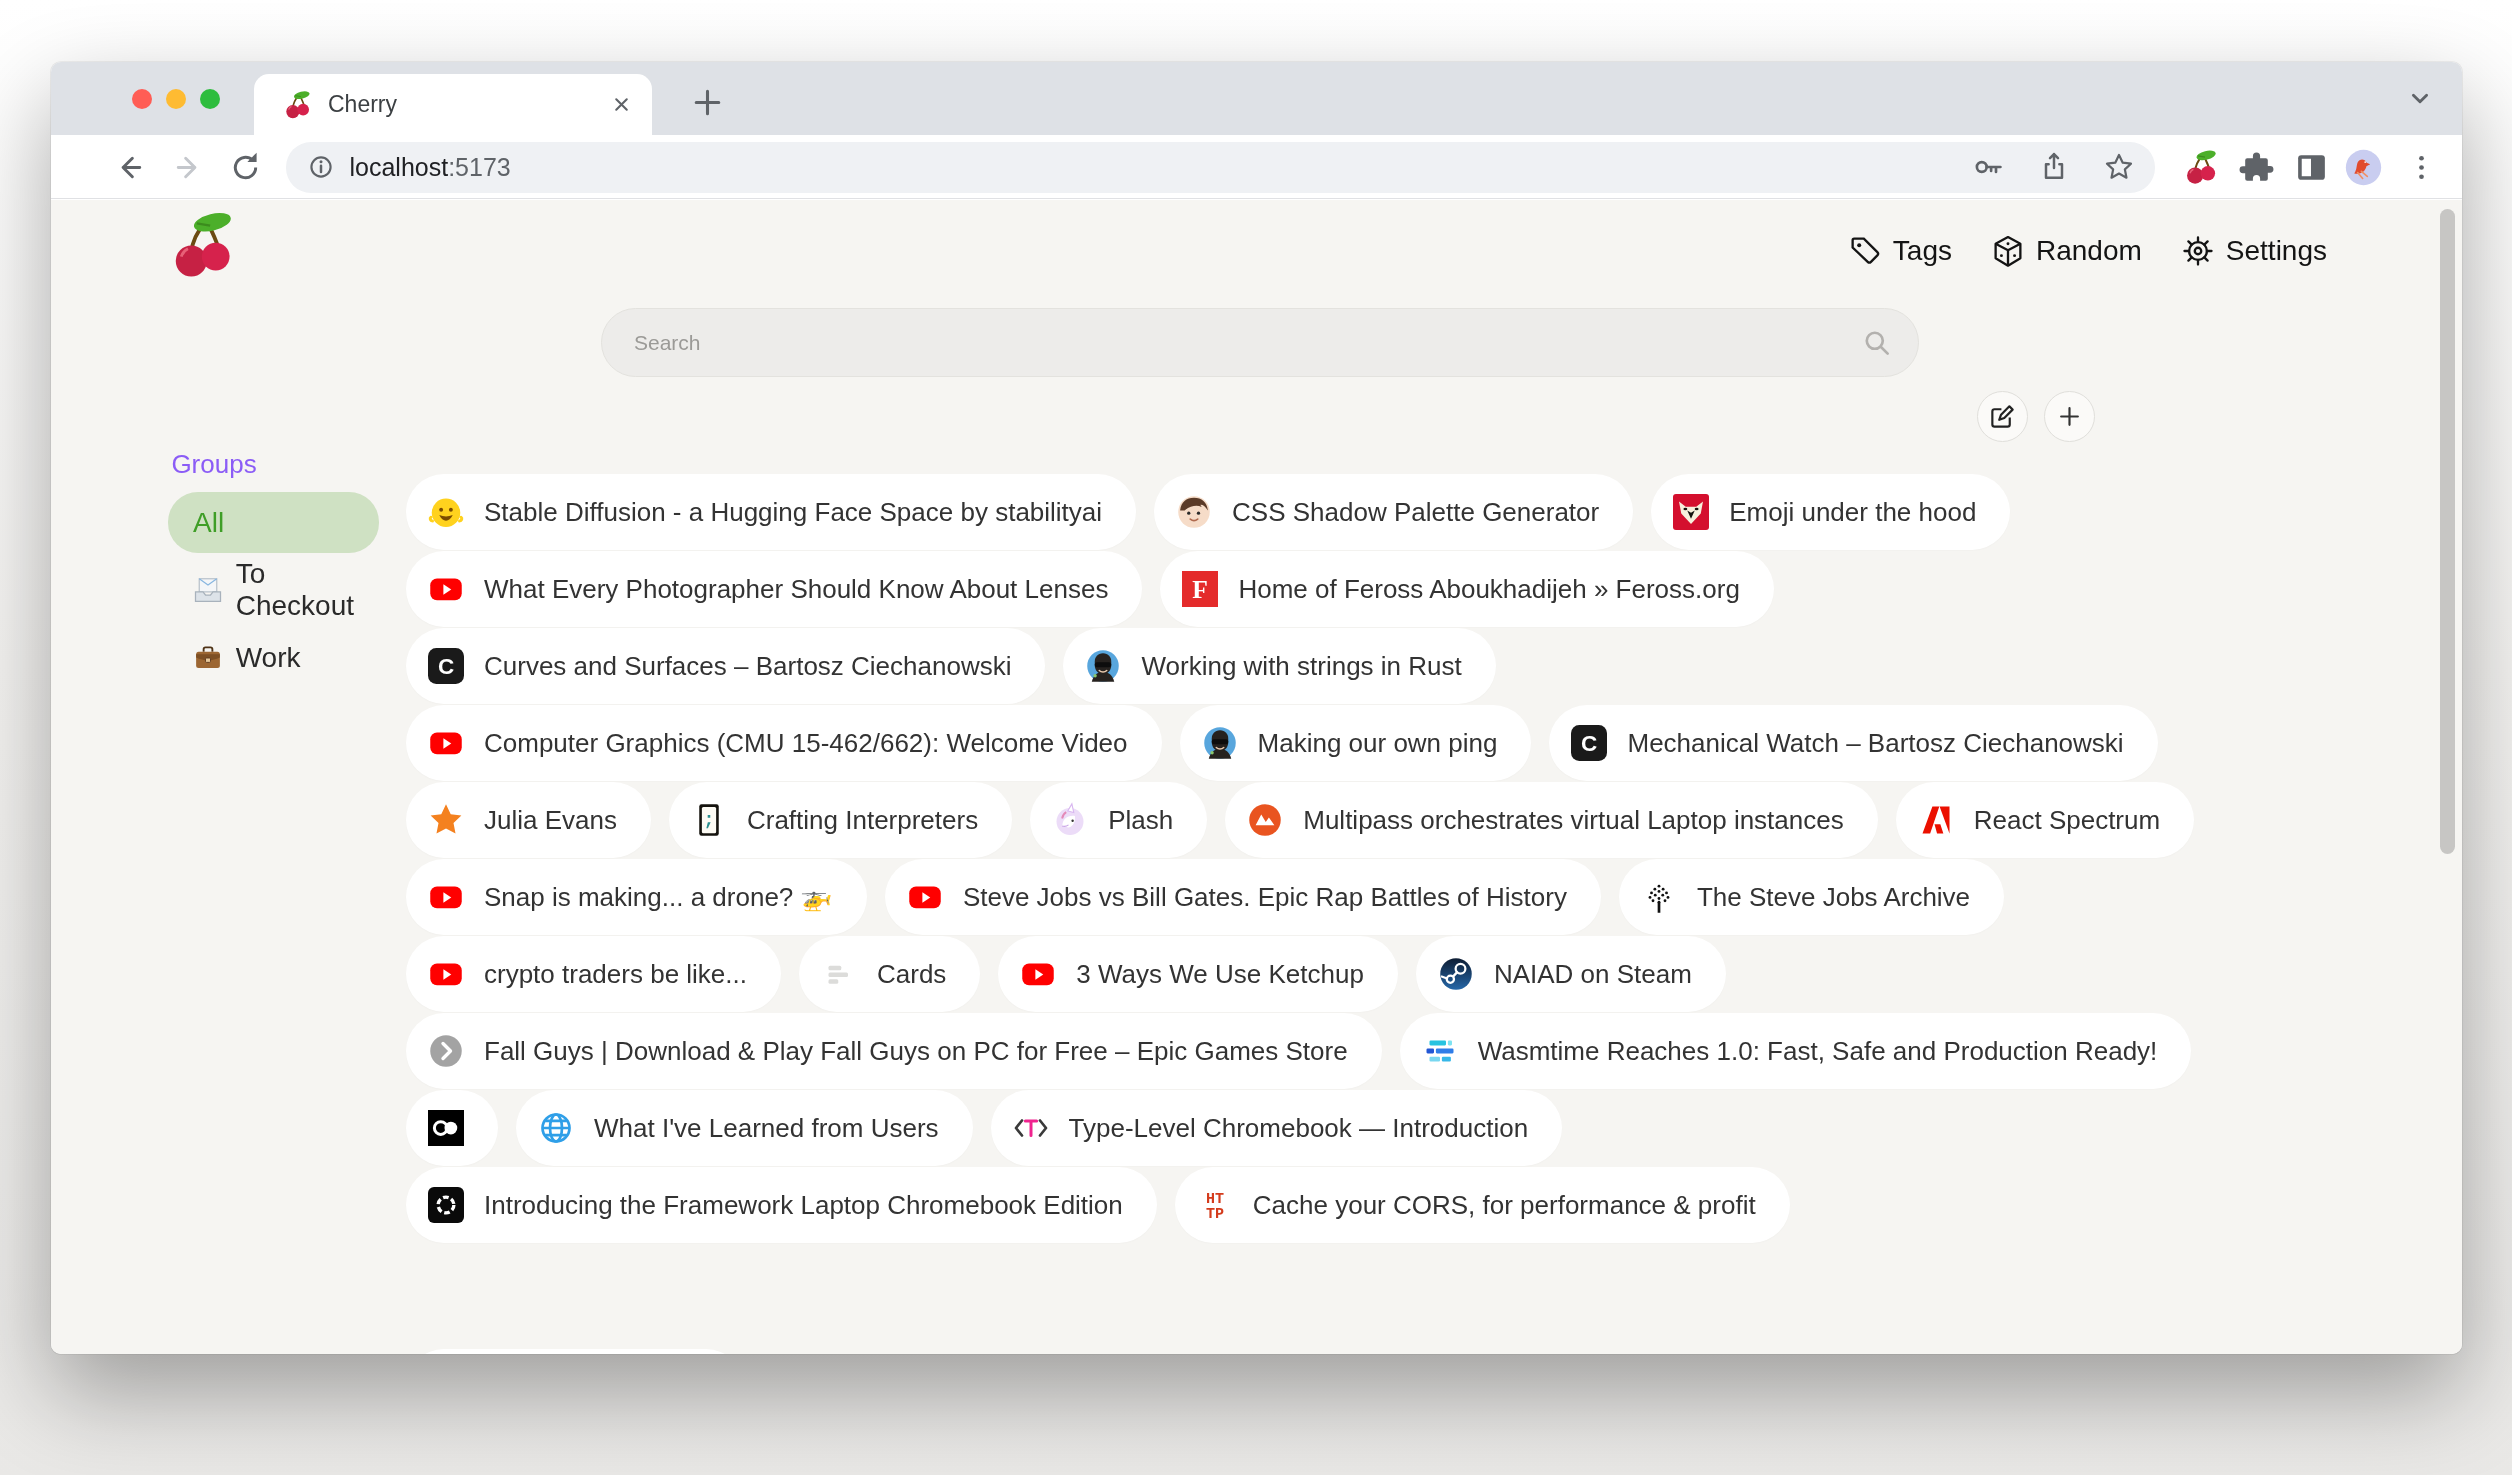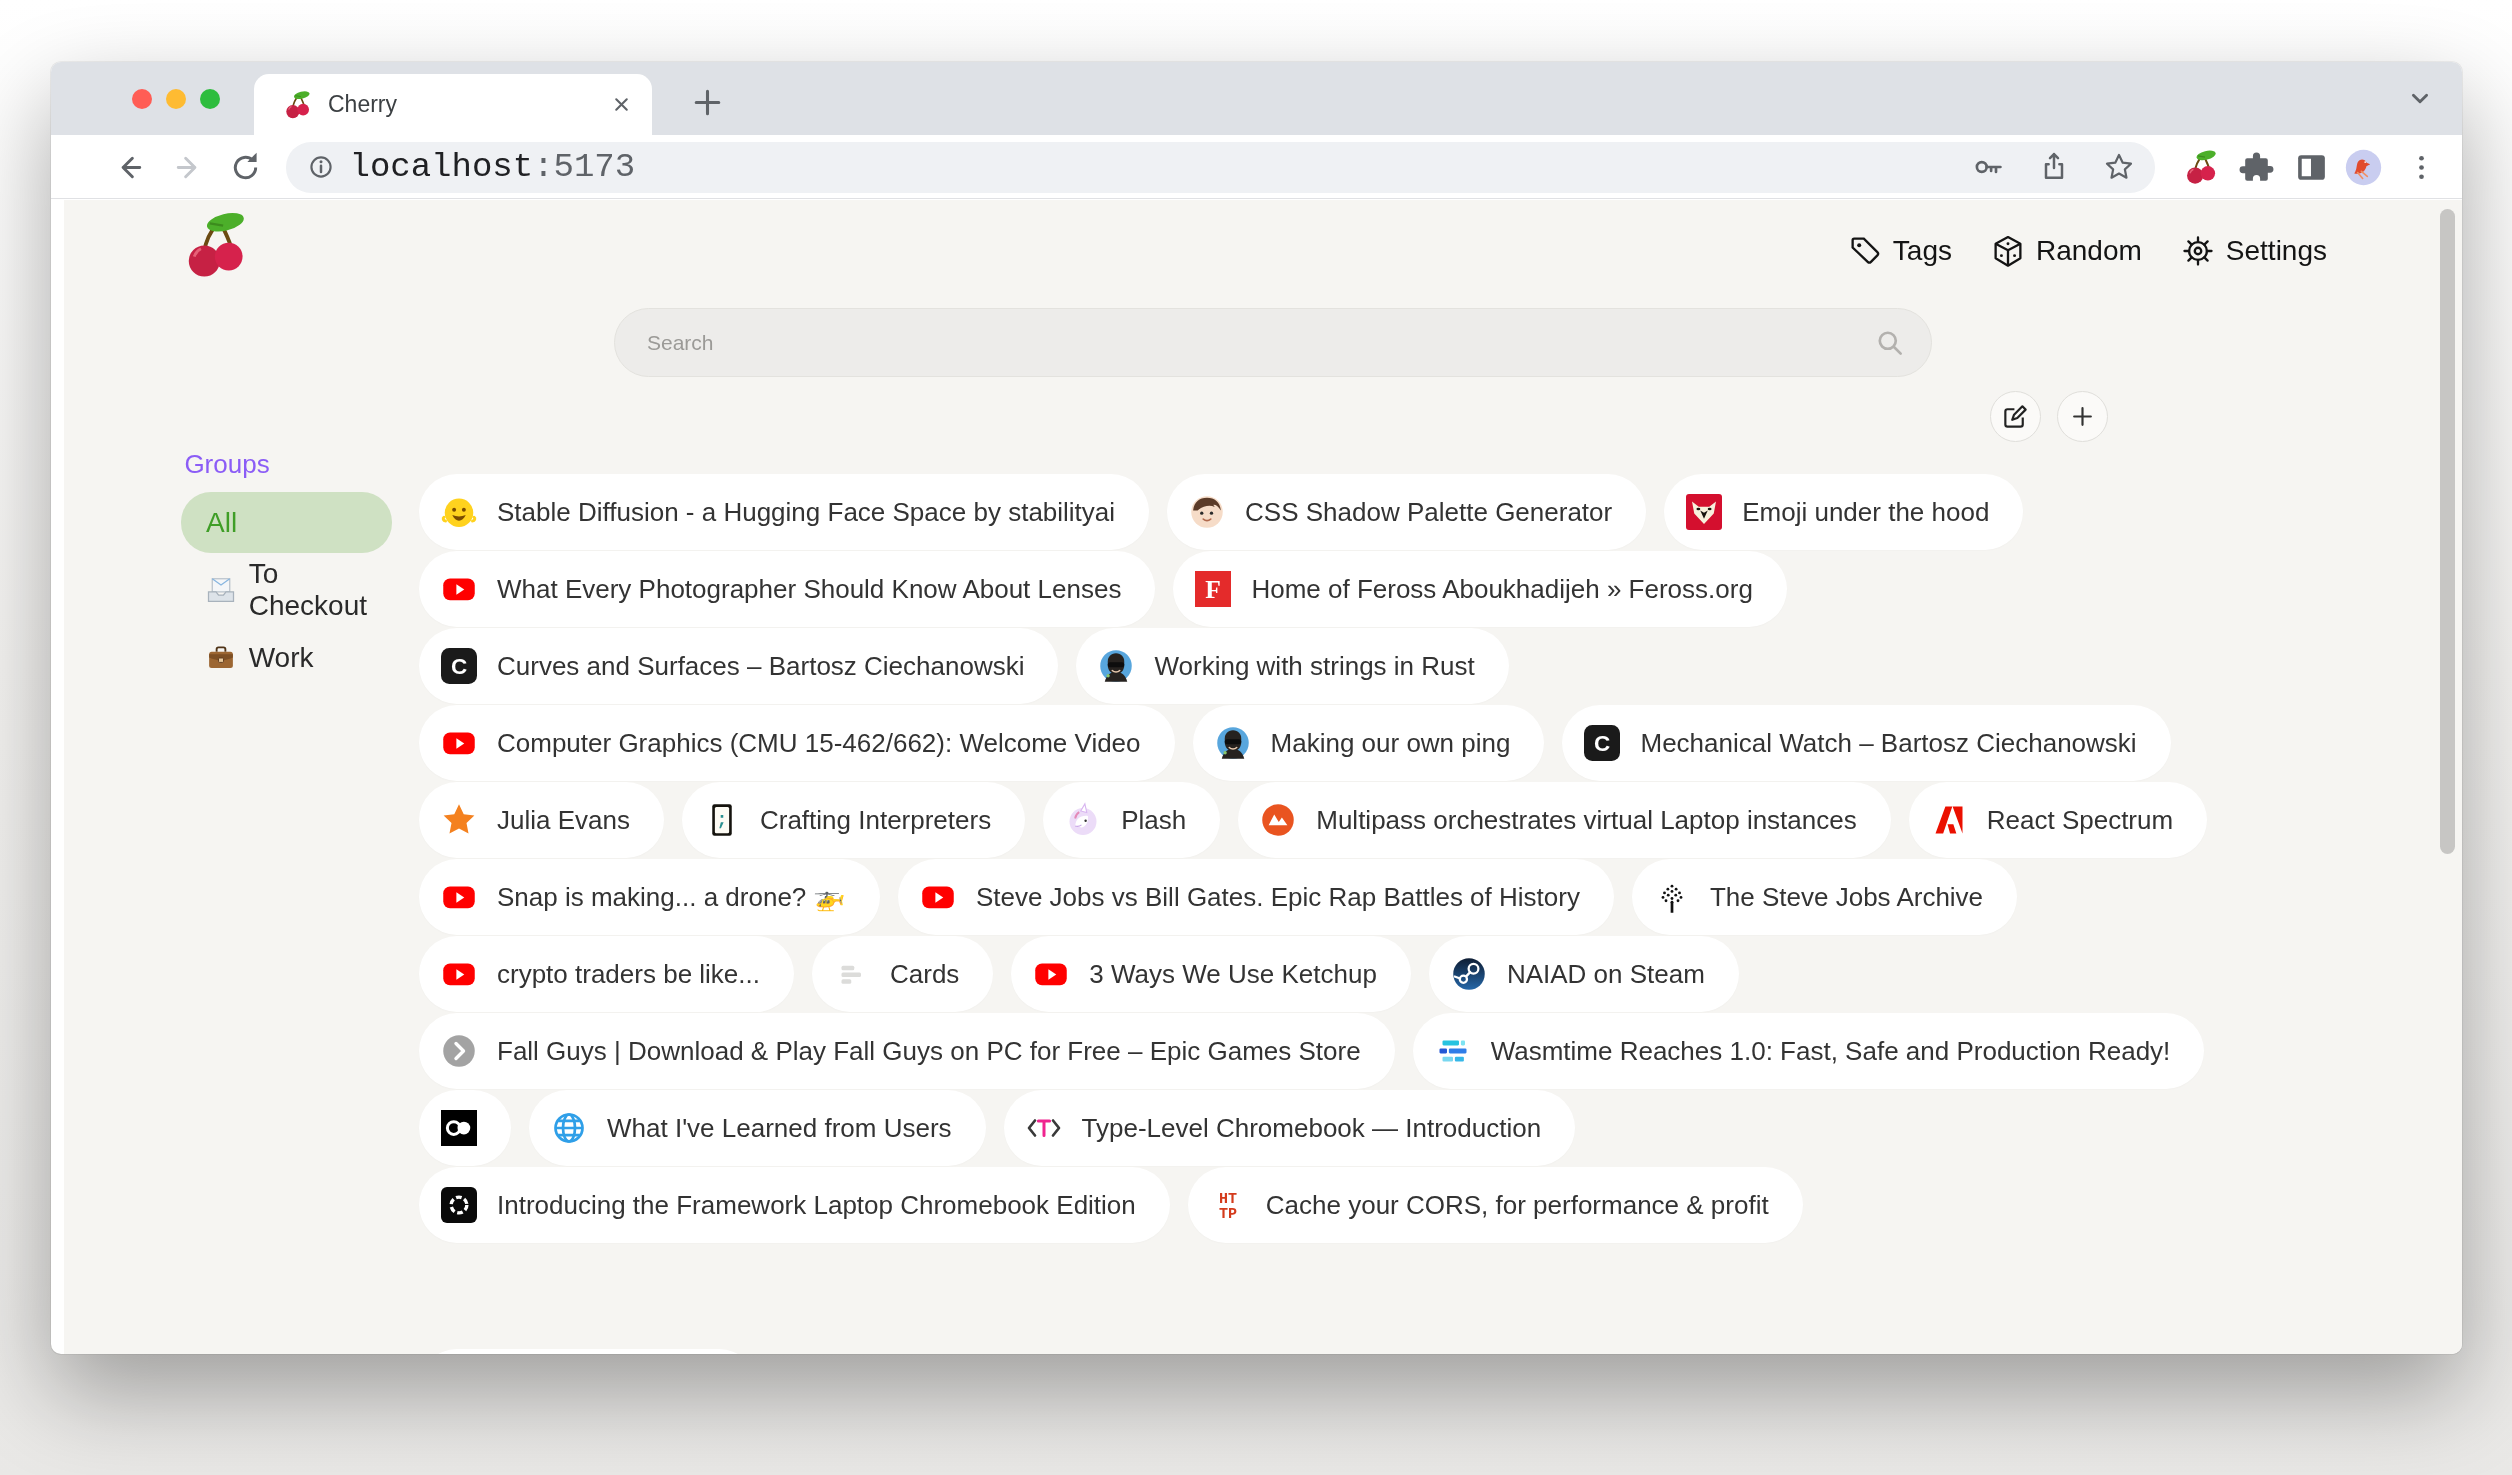--- a/index.html
+++ b/index.html
@@ -30,29 +30,29 @@
   .tab-chevron{ position:absolute; right:25px; top:20px; width:34px; height:34px; }
 
   
   .toolbar{ position:absolute; top:73px; left:0; right:0; height:64px; background:#fff;
     border-bottom:0.8px solid #e0e1e4; }
   .tbtn{ position:absolute; top:13.5px; width:37px; height:37px; }
   .tb-back{ left:61px; } .tb-fwd{ left:118px; } .tb-reload{ left:176px; }
   .omnibox{ position:absolute; left:235px; top:6.8px; width:1869px; height:51px; background:#eff1f4;
     border-radius:25px; display:flex; align-items:center; padding:0 20px 0 20px; gap:13.5px; }
   .ob-info{ width:30px; height:30px; }
-  .url{ font-size:34px;font-family:Liberation Mono, monospace; }
+  .url{ font-size:25px; }
   .url-host{ color:#202124; } .url-port{ color:#5f6368; }
   .ob-spacer{ flex:1; }
   .ob-icon{ width:32px; height:32px; margin-left:20px; }
   .ext{ position:absolute; top:13.5px; width:37px; height:37px; }
   .e1{ left:2132px; } .e2{ left:2187px; } .e3{ left:2242px; } .e4{ left:2294px; } .e5{ left:2352px; }
 
   
-  .page{ position:absolute; top:138px; left:0; right:0; bottom:0; background:#f6f5f2;margin-left:13px; }
+  .page{ position:absolute; top:138px; left:0; right:0; bottom:0; background:#f6f5f2; }
   .logo{ position:absolute; left:117px; top:10px; width:71px; height:71px; }
   .topnav{ position:absolute; right:135px; top:34px; display:flex; gap:39px; align-items:center; }
   .nav-item{ display:flex; align-items:center; gap:11px; font-size:28px; color:#141414; cursor:default; }
   .nicon{ width:34px; height:34px; }
 
   .searchbar{ position:absolute; left:550px; top:108px; width:1318px; height:69px;
     background:#edecea; border:0.8px solid #e3e2de; border-radius:36px;
     display:flex; align-items:center; padding:0 25px 0 32px; }
   .searchbar input{ flex:1; border:none; outline:none; background:transparent;
     font-size:21px; color:#333; font-family:"Liberation Sans",sans-serif; }

